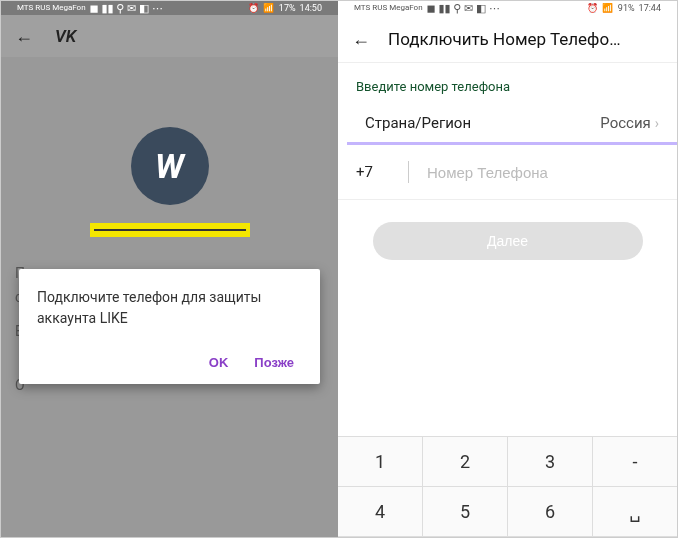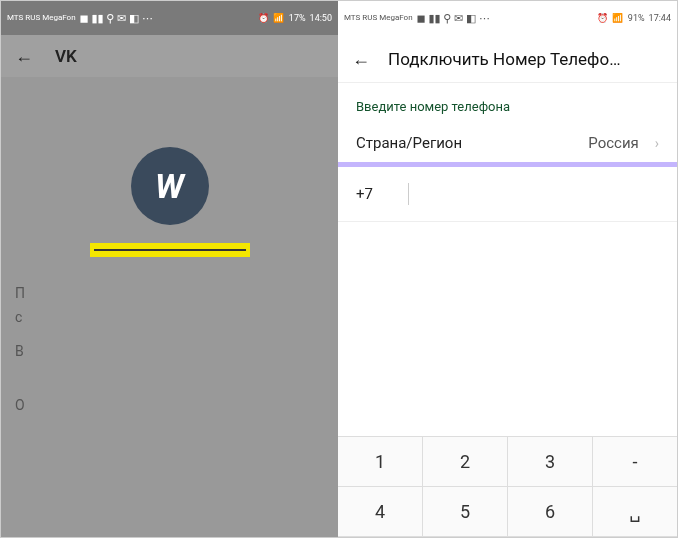--- a/index.html
+++ b/index.html
@@ -3,49 +3,49 @@
 <meta charset="utf-8">
 <style>
   * { box-sizing: border-box; margin: 0; padding: 0; }
   body { font-family: -apple-system, Roboto, Arial, sans-serif; background: #fff; }
   .container { display: flex; width: 678px; height: 538px; border: 1px solid #ccc; }
   .phone { position: relative; height: 100%; overflow: hidden; }
   .phone-left { width: 338px; background: #999; }
   .phone-right { width: 340px; background: #fff; }
 
   
-  .status-bar { height: 34px; display: flex; justify-content: space-between; align-items: center; padding: 0 6px; font-size: 9px; color: #fff; }
+  .status-bar { height: 14px; display: flex; justify-content: space-between; align-items: center; padding: 0 16px; font-size: 9px; color: #fff; }
   .phone-left .status-bar { background: #7a7a7a; }
   .phone-right .status-bar { background: #fff; color: #555; }
   .status-left, .status-right { display: flex; align-items: center; gap: 4px; }
   .carrier { font-size: 8px; line-height: 1; }
   .status-icons { display: flex; gap: 6px; font-size: 11px; }
 
   
   .left-header { height: 42px; display: flex; align-items: center; padding: 0 14px; gap: 22px; background: #a0a0a0; }
   .back-arrow { font-size: 18px; color: #222; }
-  .left-title { font-size: 17px; font-weight: 600; color: #222; }
+  .left-title { font-size: 17px; font-weight: 600; color: #222; font-style: italic; }
   .vk-circle { width: 78px; height: 78px; border-radius: 50%; background: #3a4a5c; margin: 70px auto 18px; display: flex; align-items: center; justify-content: center; }
   .vk-letter { color: #fff; font-size: 34px; font-weight: bold; font-style: italic; }
   .yellow-strip { width: 160px; height: 14px; background: #f4e600; margin: 0 auto 24px; position: relative; }
   .yellow-strip::before { content:""; position:absolute; left:4px; right:4px; top:6px; height:2px; background:#333; }
   .left-bg-text { color: #555; font-size: 14px; padding: 4px 14px; }
 
   
   .overlay { position: absolute; left: 18px; right: 18px; top: 268px; background: #fff; border-radius: 2px; box-shadow: 0 4px 12px rgba(0,0,0,.35); padding: 18px 18px 8px; }
   .overlay-text { font-size: 14px; color: #333; line-height: 1.5; }
   .overlay-actions { display: flex; justify-content: flex-end; gap: 26px; margin-top: 20px; padding: 6px 8px 6px 0; }
   .overlay-btn { font-size: 13px; font-weight: 600; color: #8a3fc7; background: none; border: none; }
 
   
   .right-header { height: 48px; display: flex; align-items: center; padding: 0 14px; gap: 18px; border-bottom: 1px solid #eee; }
   .right-title { font-size: 17px; font-weight: 400; color: #111; white-space: nowrap; overflow: hidden; text-overflow: ellipsis; }
   .hint { color: #14532d; font-size: 13px; padding: 16px 18px 10px; }
-  .region-row { display: flex; justify-content: space-between; align-items: flex-end; padding: 10px 18px; font-size: 15px; color: #222; border-bottom: 5px solid #c4b5fd; }
-  .region-right { display: flex; align-items: center; gap: 16px; color: #555; }
+  .region-row { display: flex; justify-content: space-between; align-items: flex-end; padding: 10px 18px; font-size: 15px; color: #222; border-bottom: 3px solid #c4b5fd; margin-left: 9px; }
+  .region-right { display: flex; align-items: center; gap: 4px; color: #555; }
   .chev { color: #bbb; font-size: 14px; }
   .phone-row { display: flex; align-items: center; padding: 16px 18px; gap: 18px; border-bottom: 1px solid #eee; }
   .prefix { font-size: 15px; color: #222; width: 34px; }
   .divider { width: 1px; height: 22px; background: #ccc; }
   .phone-input { border: none; outline: none; font-size: 15px; color: #333; flex:1; }
   .phone-input::placeholder { color: #bbb; }
   .next-btn { display: block; margin: 22px auto 0; width: 270px; height: 38px; border-radius: 20px; background: #e0e0e0; color: #fff; border: none; font-size: 14px; }
 
   
   .keypad { position: absolute; bottom: 0; left: 0; right: 0; background: #efefef; border-top: 1px solid #ddd; }
@@ -78,20 +78,27 @@
     </div>
     <div class="vk-circle">
       <span class="vk-letter">W</span>
     </div>
     <div class="yellow-strip"></div>
     <div class="left-bg-text">П</div>
     <div class="left-bg-text">с</div>
     <div class="left-bg-text" style="margin-top:10px">В</div>
     <div class="left-bg-text" style="margin-top:30px">О</div>
 
+    <div class="overlay">
+      <div class="overlay-text">Подключите телефон для защиты аккаунта LIKE</div>
+      <div class="overlay-actions">
+        <button class="overlay-btn">OK</button>
+        <button class="overlay-btn">Позже</button>
+      </div>
+    </div>
   </div>
 
   <div class="phone phone-right">
     <div class="status-bar">
       <div class="status-left">
         <div class="carrier">MTS RUS
 MegaFon</div>
         <div class="status-icons">◼ ▮▮ ⚲ ✉ ◧ ⋯</div>
       </div>
       <div class="status-right">
@@ -109,21 +116,23 @@
     <div class="region-row">
       <span>Страна/Регион</span>
       <span class="region-right">
         <span>Россия</span>
         <span class="chev">›</span>
       </span>
     </div>
     <div class="phone-row">
       <span class="prefix">+7</span>
       <span class="divider"></span>
+      <input class="phone-input" placeholder="Номер Телефона" style="">
     </div>
+    <button class="next-btn">Далее</button>
 
     <div class="keypad">
       <div class="keypad-row">
         <div class="key">1</div>
         <div class="key">2</div>
         <div class="key">3</div>
         <div class="key">-</div>
       </div>
       <div class="keypad-row">
         <div class="key">4</div>

